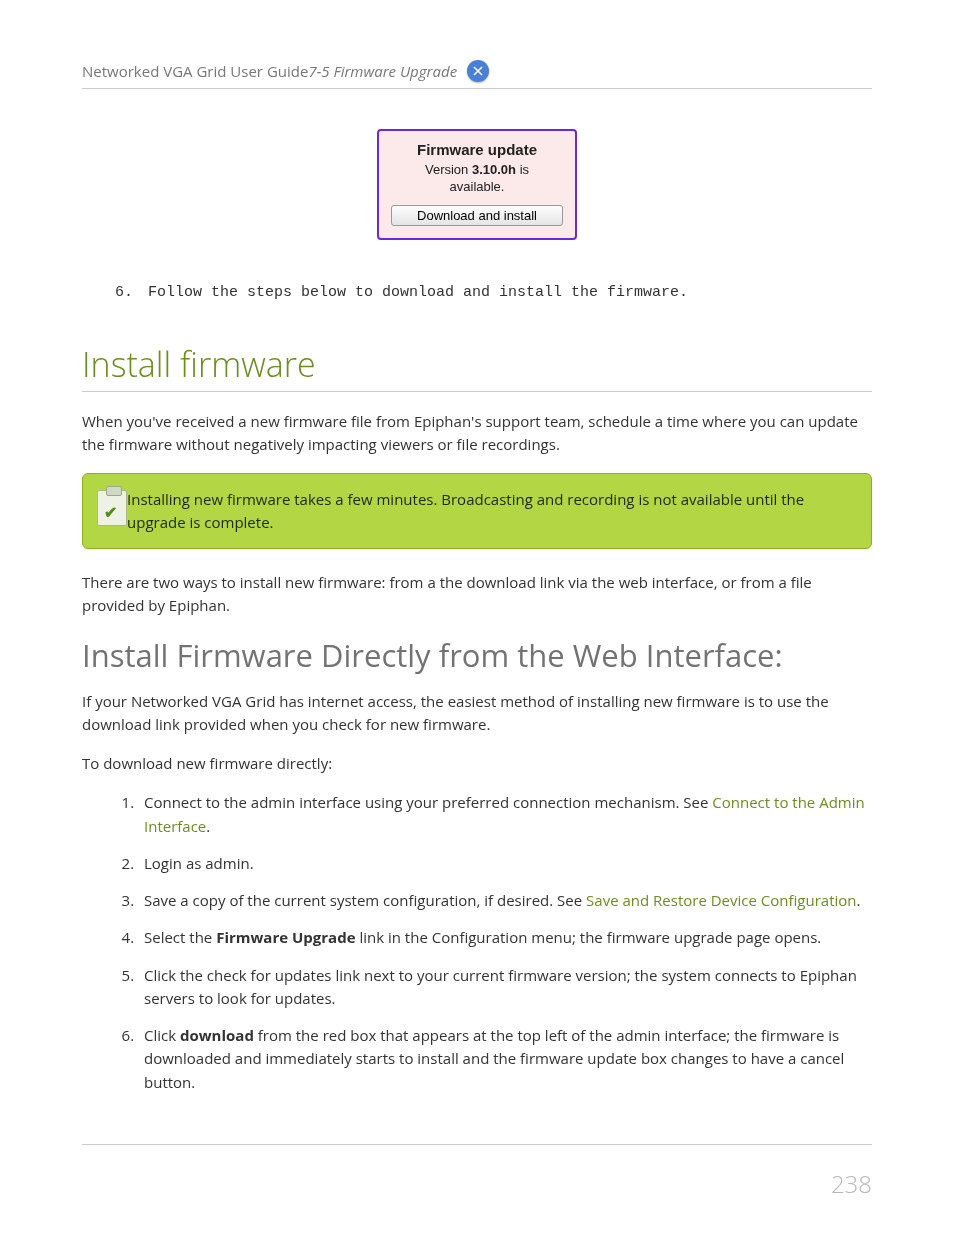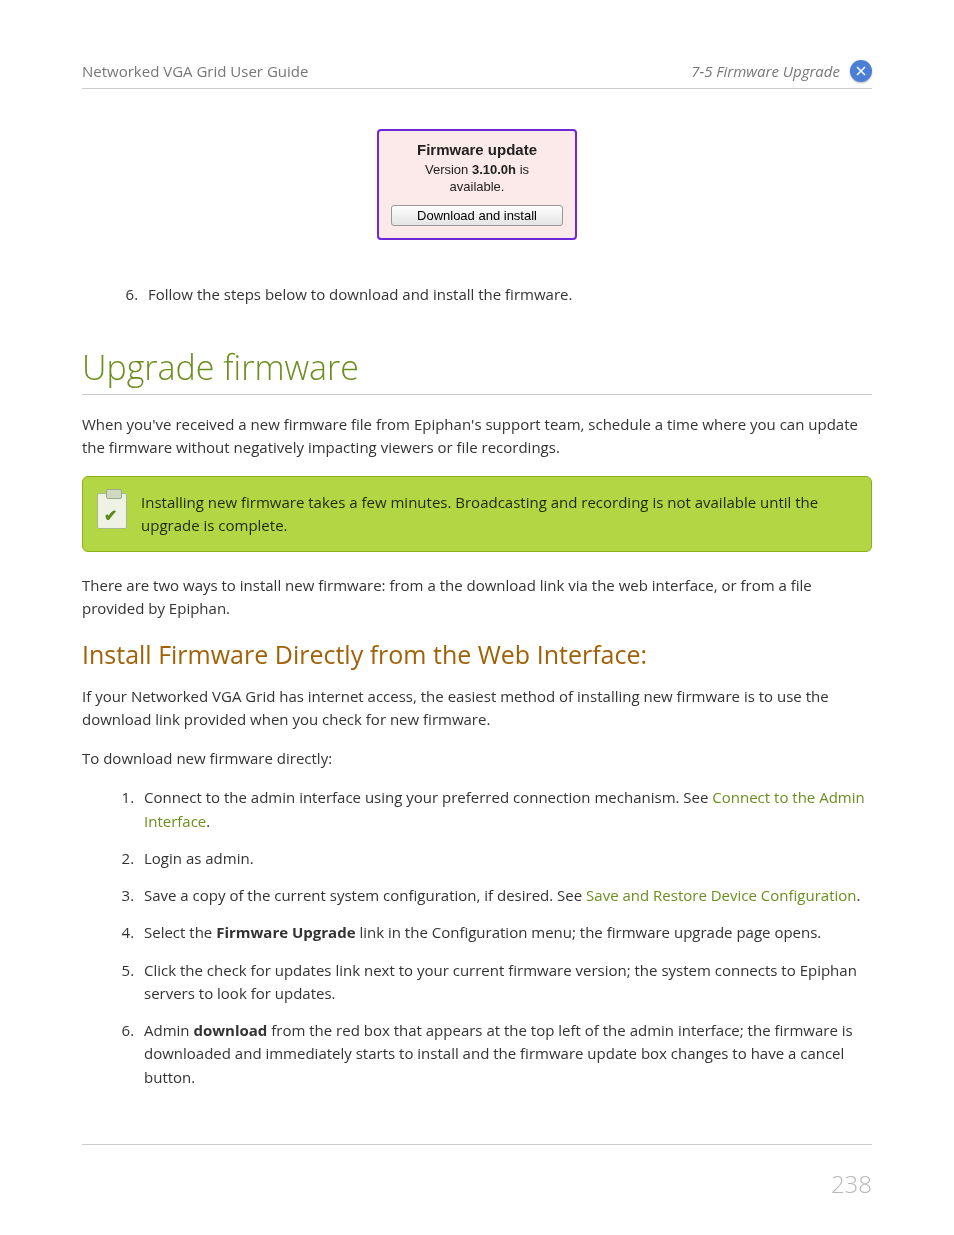--- a/index.html
+++ b/index.html
@@ -8,21 +8,20 @@
     font-size: 15px;
     color: #333;
     background: #fff;
     width: 954px;
     height: 1235px;
     position: relative;
     padding: 60px 82px 40px 82px;
   }
   .header-row {
     display: flex;
-    justify-content: space-between;
     align-items: center;
     color: #777;
     font-size: 15px;
     padding-bottom: 6px;
     border-bottom: 1px solid #ccc;
     margin-bottom: 40px;
   }
   .header-right { display: flex; align-items: center; gap: 10px; font-style: italic; }
   .logo-badge {
     width: 22px; height: 22px; border-radius: 50%;
@@ -53,37 +52,37 @@
     border: 1px solid #999;
     border-radius: 3px;
     cursor: pointer;
   }
   ol.top-list {
     list-style: decimal;
     margin: 0 0 40px 60px;
     font-size: 15px;
     color: #333;
   }
-  ol.top-list > li { padding-left: 6px; margin-bottom: 8px; }
+  ol.top-list > li { padding-left: 6px; margin-bottom: 8px; font-family: Liberation Mono, monospace; }
   h1.section {
     font-weight: 300;
     font-size: 34px;
     color: #6b8e1e;
     border-bottom: 1px solid #ccc;
     padding-bottom: 4px;
     margin-bottom: 18px;
   }
   p.body { font-size: 15px; color:#333; line-height: 1.55; margin-bottom: 16px; }
   .note-box {
     background: #b3d645;
     border: 1px solid #88b017;
     border-radius: 6px;
     display: flex;
     align-items: flex-start;
-    gap: 14px;
+    gap: 0;
     padding: 14px 18px 14px 14px;
     margin: 6px 0 22px 0;
   }
   .note-icon {
     width: 30px; height: 36px;
     background: #eef2e5;
     border: 1px solid #a8b88c;
     border-radius: 2px;
     position: relative;
     flex-shrink: 0;
@@ -102,22 +101,22 @@
     content: "✔";
     position: absolute;
     top: 10px; left: 6px;
     font-size: 16px;
     color: #5a8a1a;
     font-weight: bold;
   }
   .note-text { color: #1f2910; font-size: 15px; line-height: 1.55; }
   h2.sub {
     font-weight: 400;
-    font-size: 25px;
-    color: #a16207;
+    font-size: 31px;
+    color: #737373;
     margin-bottom: 14px;
   }
   ol.steps {
     list-style: decimal;
     margin-left: 56px;
     font-size: 15px;
     color: #333;
   }
   ol.steps > li { padding-left: 6px; margin-bottom: 14px; line-height: 1.55; }
   a.link { color: #6b8e1e; text-decoration: none; }
@@ -156,21 +155,21 @@
     <span>Version </span><span class="ver">3.10.0h</span><span> is</span>
   </div>
   <div class="fw-avail">available.</div>
   <button>Download and install</button>
 </div>
 
 <ol class="top-list" start="6">
   <li>Follow the steps below to download and install the firmware.</li>
 </ol>
 
-<h1 class="section">Upgrade firmware</h1>
+<h1 class="section">Install firmware</h1>
 
 <p class="body">When you've received a new firmware file from Epiphan's support team, schedule a time where you can update the firmware without negatively impacting viewers or file recordings.</p>
 
 <div class="note-box">
   <div class="note-icon"></div>
   <div class="note-text">Installing new firmware takes a few minutes. Broadcasting and recording is not available until the upgrade is complete.</div>
 </div>
 
 <p class="body">There are two ways to install new firmware: from a the download link via the web interface, or from a file provided by Epiphan.</p>
 
@@ -186,18 +185,18 @@
   </li>
   <li>Login as admin.</li>
   <li>
     <span>Save a copy of the current system configuration, if desired. See </span><a href="#" class="link">Save and Restore Device Configuration</a><span>.</span>
   </li>
   <li>
     <span>Select the </span><span class="bold">Firmware Upgrade</span><span> link in the Configuration menu; the firmware upgrade page opens.</span>
   </li>
   <li>Click the check for updates link next to your current firmware version; the system connects to Epiphan servers to look for updates.</li>
   <li>
-    <span>Admin </span><span class="bold">download</span><span> from the red box that appears at the top left of the admin interface; the firmware is downloaded and immediately starts to install and the firmware update box changes to have a cancel button.</span>
+    <span>Click </span><span class="bold">download</span><span> from the red box that appears at the top left of the admin interface; the firmware is downloaded and immediately starts to install and the firmware update box changes to have a cancel button.</span>
   </li>
 </ol>
 
 <div class="footer-line"></div>
 <div class="page-num">238</div>
 
 </body></html>

